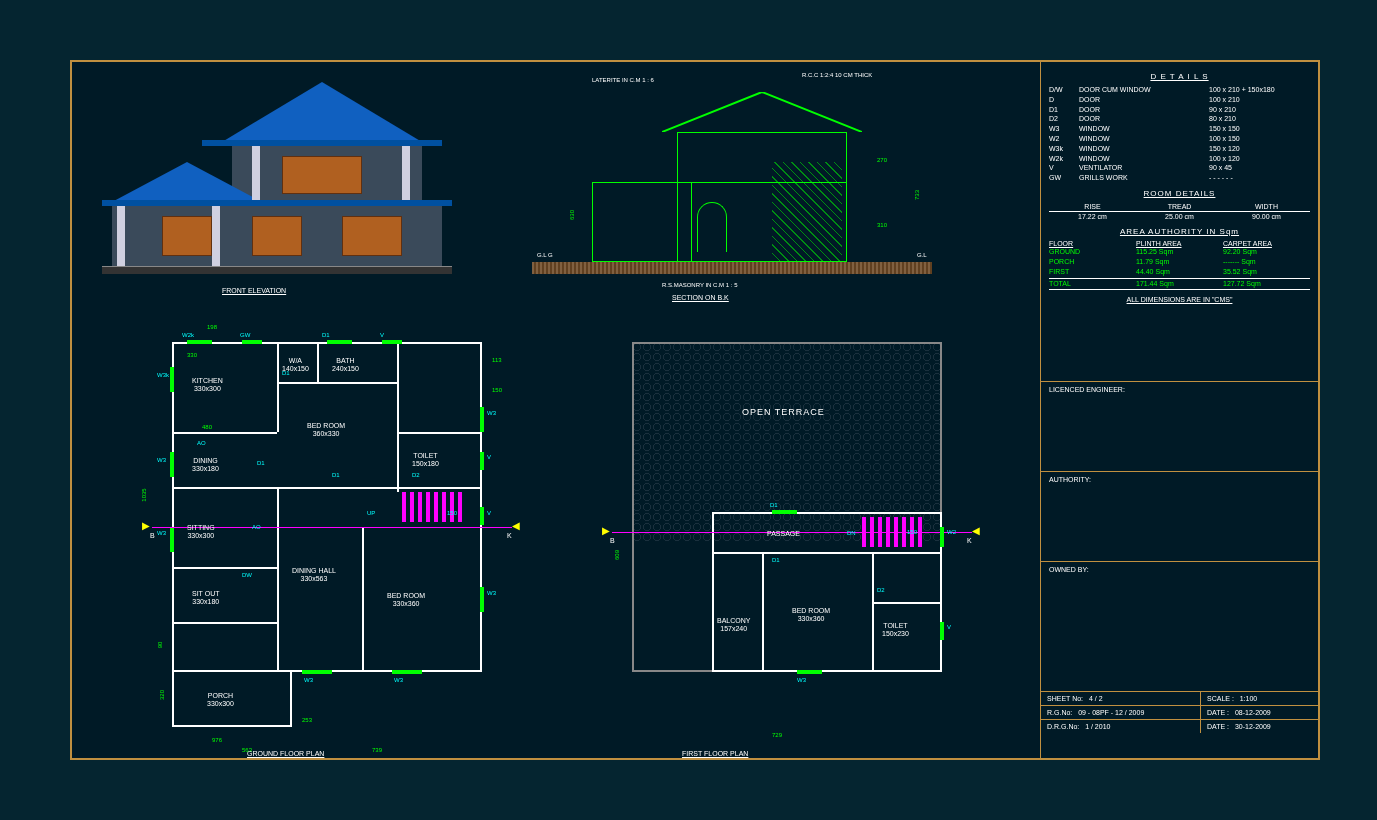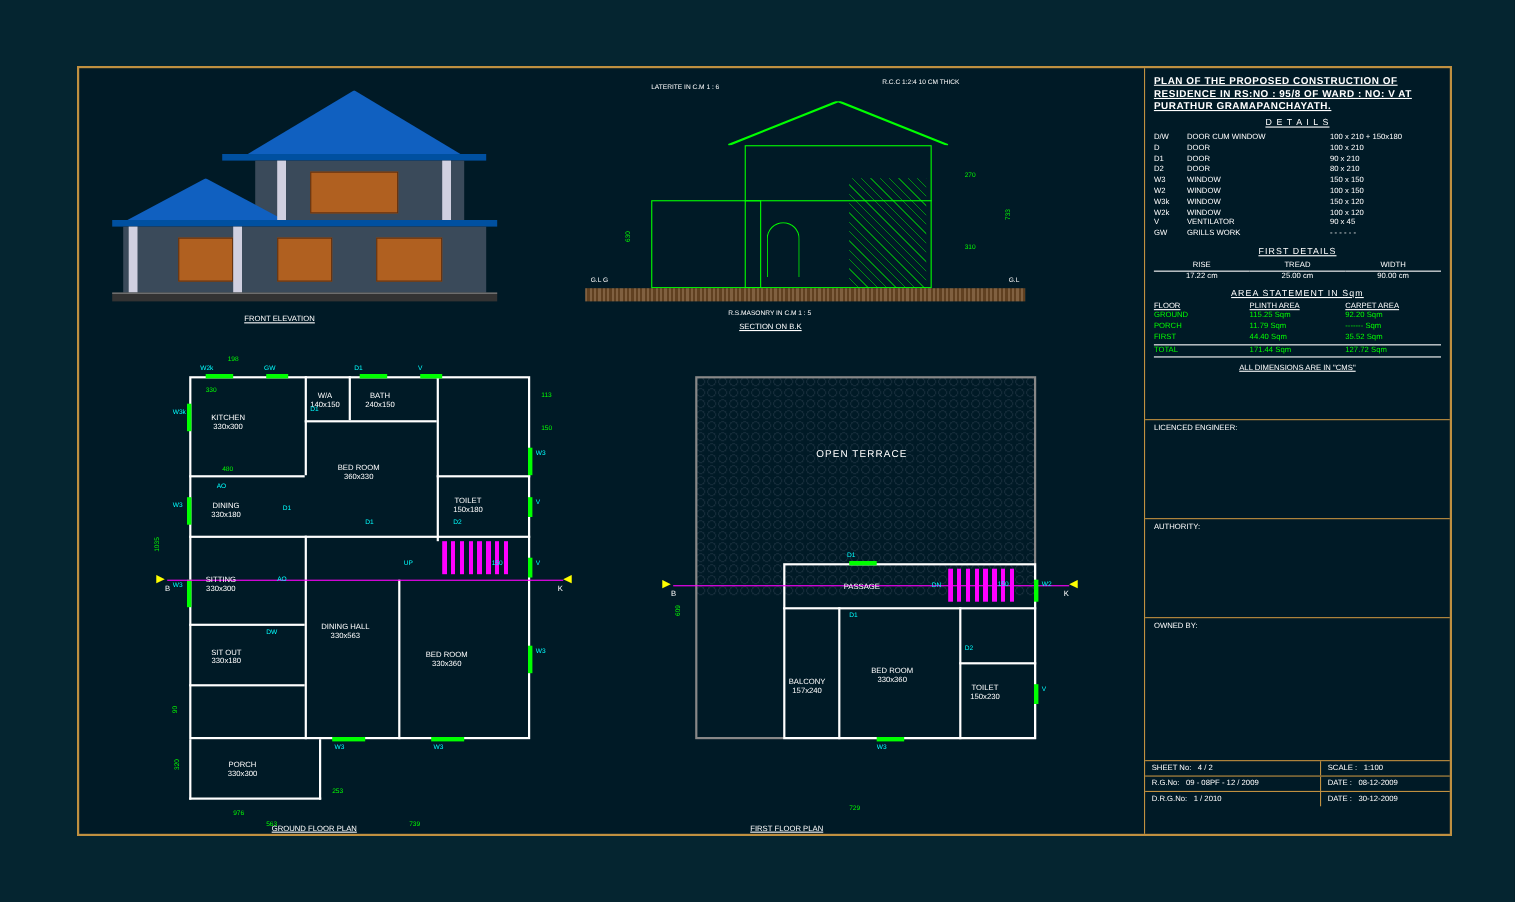--- a/index.html
+++ b/index.html
@@ -244,21 +244,20 @@
 
       <div class="dim" style="left:40px;top:220px;transform:rotate(-90deg)">609</div>
       <div class="dim" style="left:200px;top:400px">729</div>
     </div>
     <div class="label u" style="left:610px;top:688px;width:140px">FIRST FLOOR PLAN</div>
 
   </div>
 
   <div class="title-block">
     <div class="tb-section" style="height:320px">
-      <div class="tb-title">PLAN OF THE PROPOSED CONSTRUCTION OF RESIDENCE IN RS:NO : 95/8 OF WARD : NO: V AT PURATHUR GRAMAPANCHAYATH.</div>
       <div class="tb-heading">D E T A I L S</div>
       <div id="details-list">
           <div class="details-row">
             <div class="c1">D/W</div>
             <div class="c2">DOOR CUM WINDOW</div>
             <div class="c3">100 x 210 + 150x180</div>
           </div>
           <div class="details-row">
             <div class="c1">D</div>
             <div class="c2">DOOR</div>
@@ -298,32 +297,32 @@
             <div class="c1">V</div>
             <div class="c2">VENTILATOR</div>
             <div class="c3">90 x 45</div>
           </div>
           <div class="details-row">
             <div class="c1">GW</div>
             <div class="c2">GRILLS WORK</div>
             <div class="c3">- - - - - -</div>
           </div>
         </div>
-      <div class="tb-heading" style="margin-top:6px">FIRST DETAILS</div>
+      <div class="tb-heading" style="margin-top:6px">ROOM DETAILS</div>
       <div class="stair-row">
         <div>RISE</div>
         <div>TREAD</div>
         <div>WIDTH</div>
       </div>
       <div class="stair-row" style="border:none">
         <div style="border:none">17.22 cm</div>
         <div style="border:none">25.00 cm</div>
         <div style="border:none">90.00 cm</div>
       </div>
-      <div class="tb-heading" style="margin-top:6px">AREA STATEMENT IN Sqm</div>
+      <div class="tb-heading" style="margin-top:6px">AREA AUTHORITY IN Sqm</div>
       <div class="area-head">
         <div>FLOOR</div>
         <div>PLINTH AREA</div>
         <div>CARPET AREA</div>
       </div>
       <div id="area-rows">
           <div class="area-row green">
             <div>GROUND</div>
             <div>115.25 Sqm</div>
             <div>92.20 Sqm</div>

